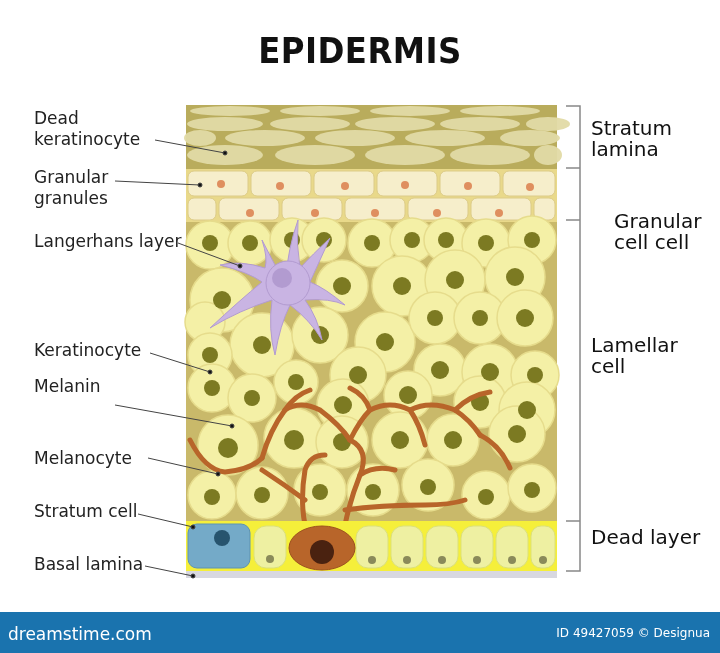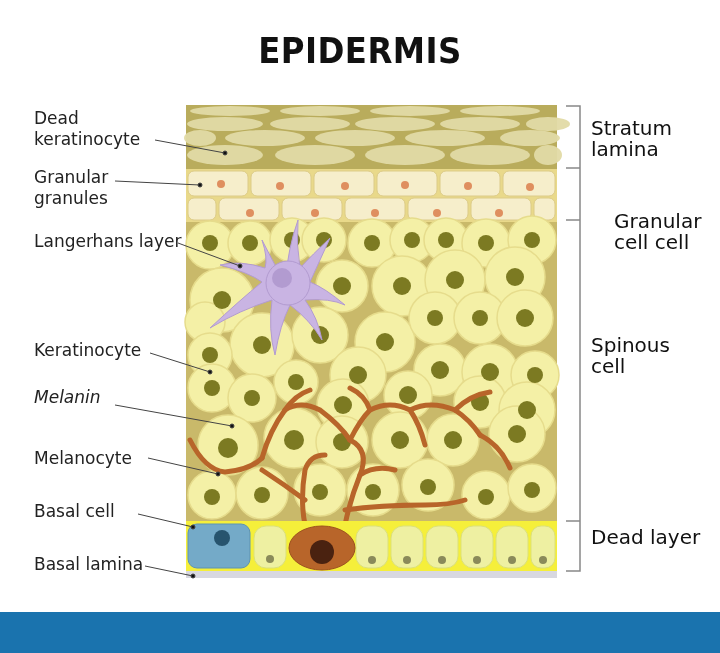--- a/index.html
+++ b/index.html
@@ -254,33 +254,35 @@
 <div class="lbl" style="left:34px;top:108px;">
   <div>Dead</div>
     <div>keratinocyte</div>
 </div>
 <div class="lbl" style="left:34px;top:167px;">
   <div>Granular</div>
     <div>granules</div>
 </div>
 <div class="lbl" style="left:34px;top:231px;">Langerhans layer</div>
 <div class="lbl" style="left:34px;top:340px;">Keratinocyte</div>
-<div class="lbl" style="left:34px;top:387px;font-style:italic;">Melanin</div>
+<div class="lbl" style="left:34px;top:376px;">Melanin</div>
 <div class="lbl" style="left:34px;top:448px;text-align:right;">Melanocyte</div>
-<div class="lbl" style="left:34px;top:501px;">Basal cell</div>
+<div class="lbl" style="left:34px;top:501px;">Stratum cell</div>
 <div class="lbl" style="left:34px;top:554px;">Basal lamina</div>
 
 <div class="rlbl" style="left:591px;top:118px;">
   <div>Stratum</div>
     <div>lamina</div>
 </div>
 <div class="rlbl" style="left:614px;top:175px;margin-top:36px;">
   <div>Granular</div>
     <div>cell cell</div>
 </div>
 <div class="rlbl" style="left:591px;top:335px;">
-  <div>Spinous</div>
+  <div>Lamellar</div>
     <div>cell</div>
 </div>
 <div class="rlbl" style="left:591px;top:527px;">Dead layer</div>
 
 <div class="footer">
+  <div class="brand">dreamstime.com</div>
+  <div class="credit">ID 49427059 © Designua</div>
 </div>
 
 </body></html>

